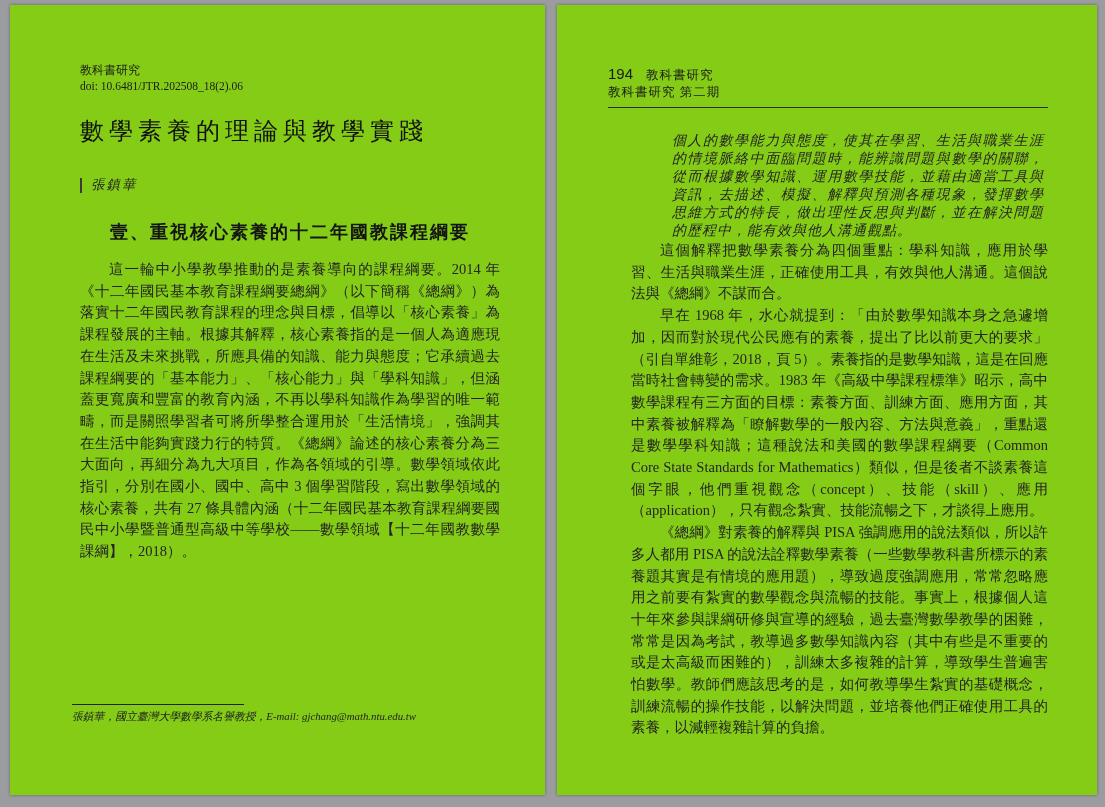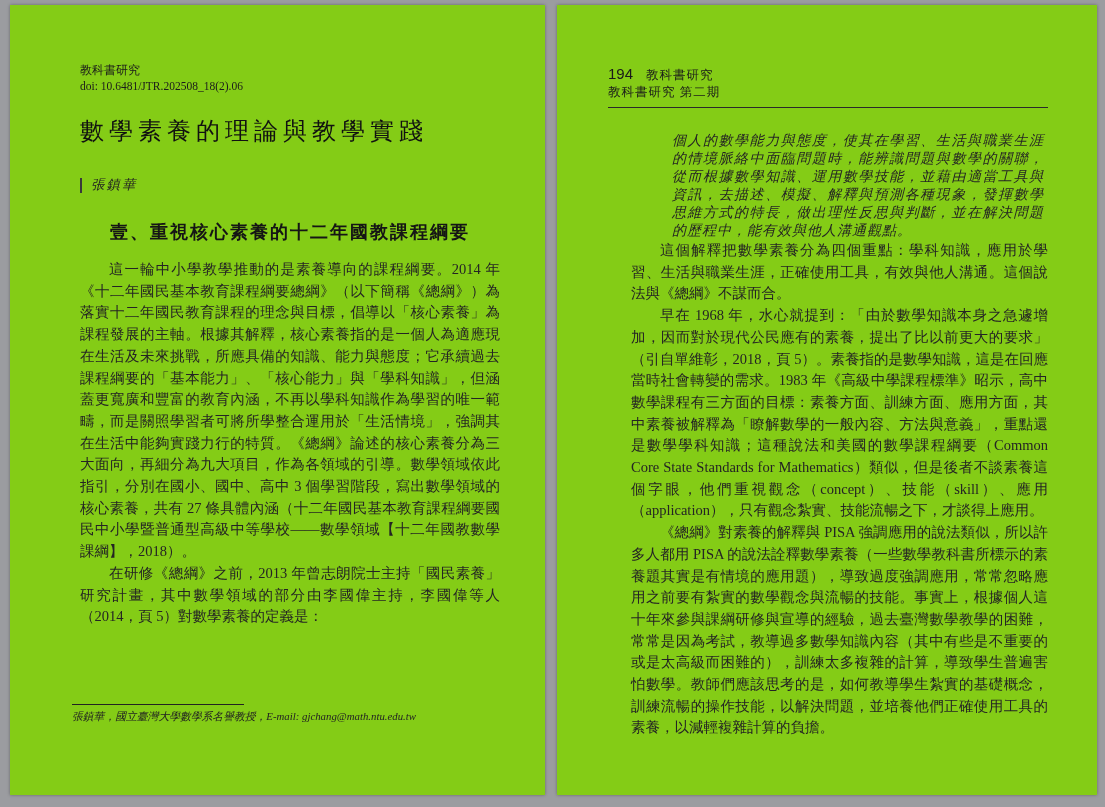--- a/index.html
+++ b/index.html
@@ -141,21 +141,20 @@
 
     <div class="author-line">
       <span class="author-bar"></span>
       <span class="author-name">張鎮華</span>
     </div>
 
     <h2 class="section-heading">壹、重視核心素養的十二年國教課程綱要</h2>
 
     <div class="body-text">
       <p>這一輪中小學教學推動的是素養導向的課程綱要。2014 年《十二年國民基本教育課程綱要總綱》（以下簡稱《總綱》）為落實十二年國民教育課程的理念與目標，倡導以「核心素養」為課程發展的主軸。根據其解釋，核心素養指的是一個人為適應現在生活及未來挑戰，所應具備的知識、能力與態度；它承續過去課程綱要的「基本能力」、「核心能力」與「學科知識」，但涵蓋更寬廣和豐富的教育內涵，不再以學科知識作為學習的唯一範疇，而是關照學習者可將所學整合運用於「生活情境」，強調其在生活中能夠實踐力行的特質。《總綱》論述的核心素養分為三大面向，再細分為九大項目，作為各領域的引導。數學領域依此指引，分別在國小、國中、高中 3 個學習階段，寫出數學領域的核心素養，共有 27 條具體內涵（十二年國民基本教育課程綱要國民中小學暨普通型高級中等學校——數學領域【十二年國教數學課綱】，2018）。</p>
-      <p>在研修《總綱》之前，2013 年曾志朗院士主持「國民素養」研究計畫，其中數學領域的部分由李國偉主持，李國偉等人（2014，頁 5）對數學素養的定義是：</p>
     </div>
 
     <div class="footnote-block">
       <div class="footnote-rule"></div>
       <div class="footnote-text">張鎮華，國立臺灣大學數學系名譽教授，E-mail: gjchang@math.ntu.edu.tw</div>
     </div>
   </div>
 
   <div class="page page-right">
 

